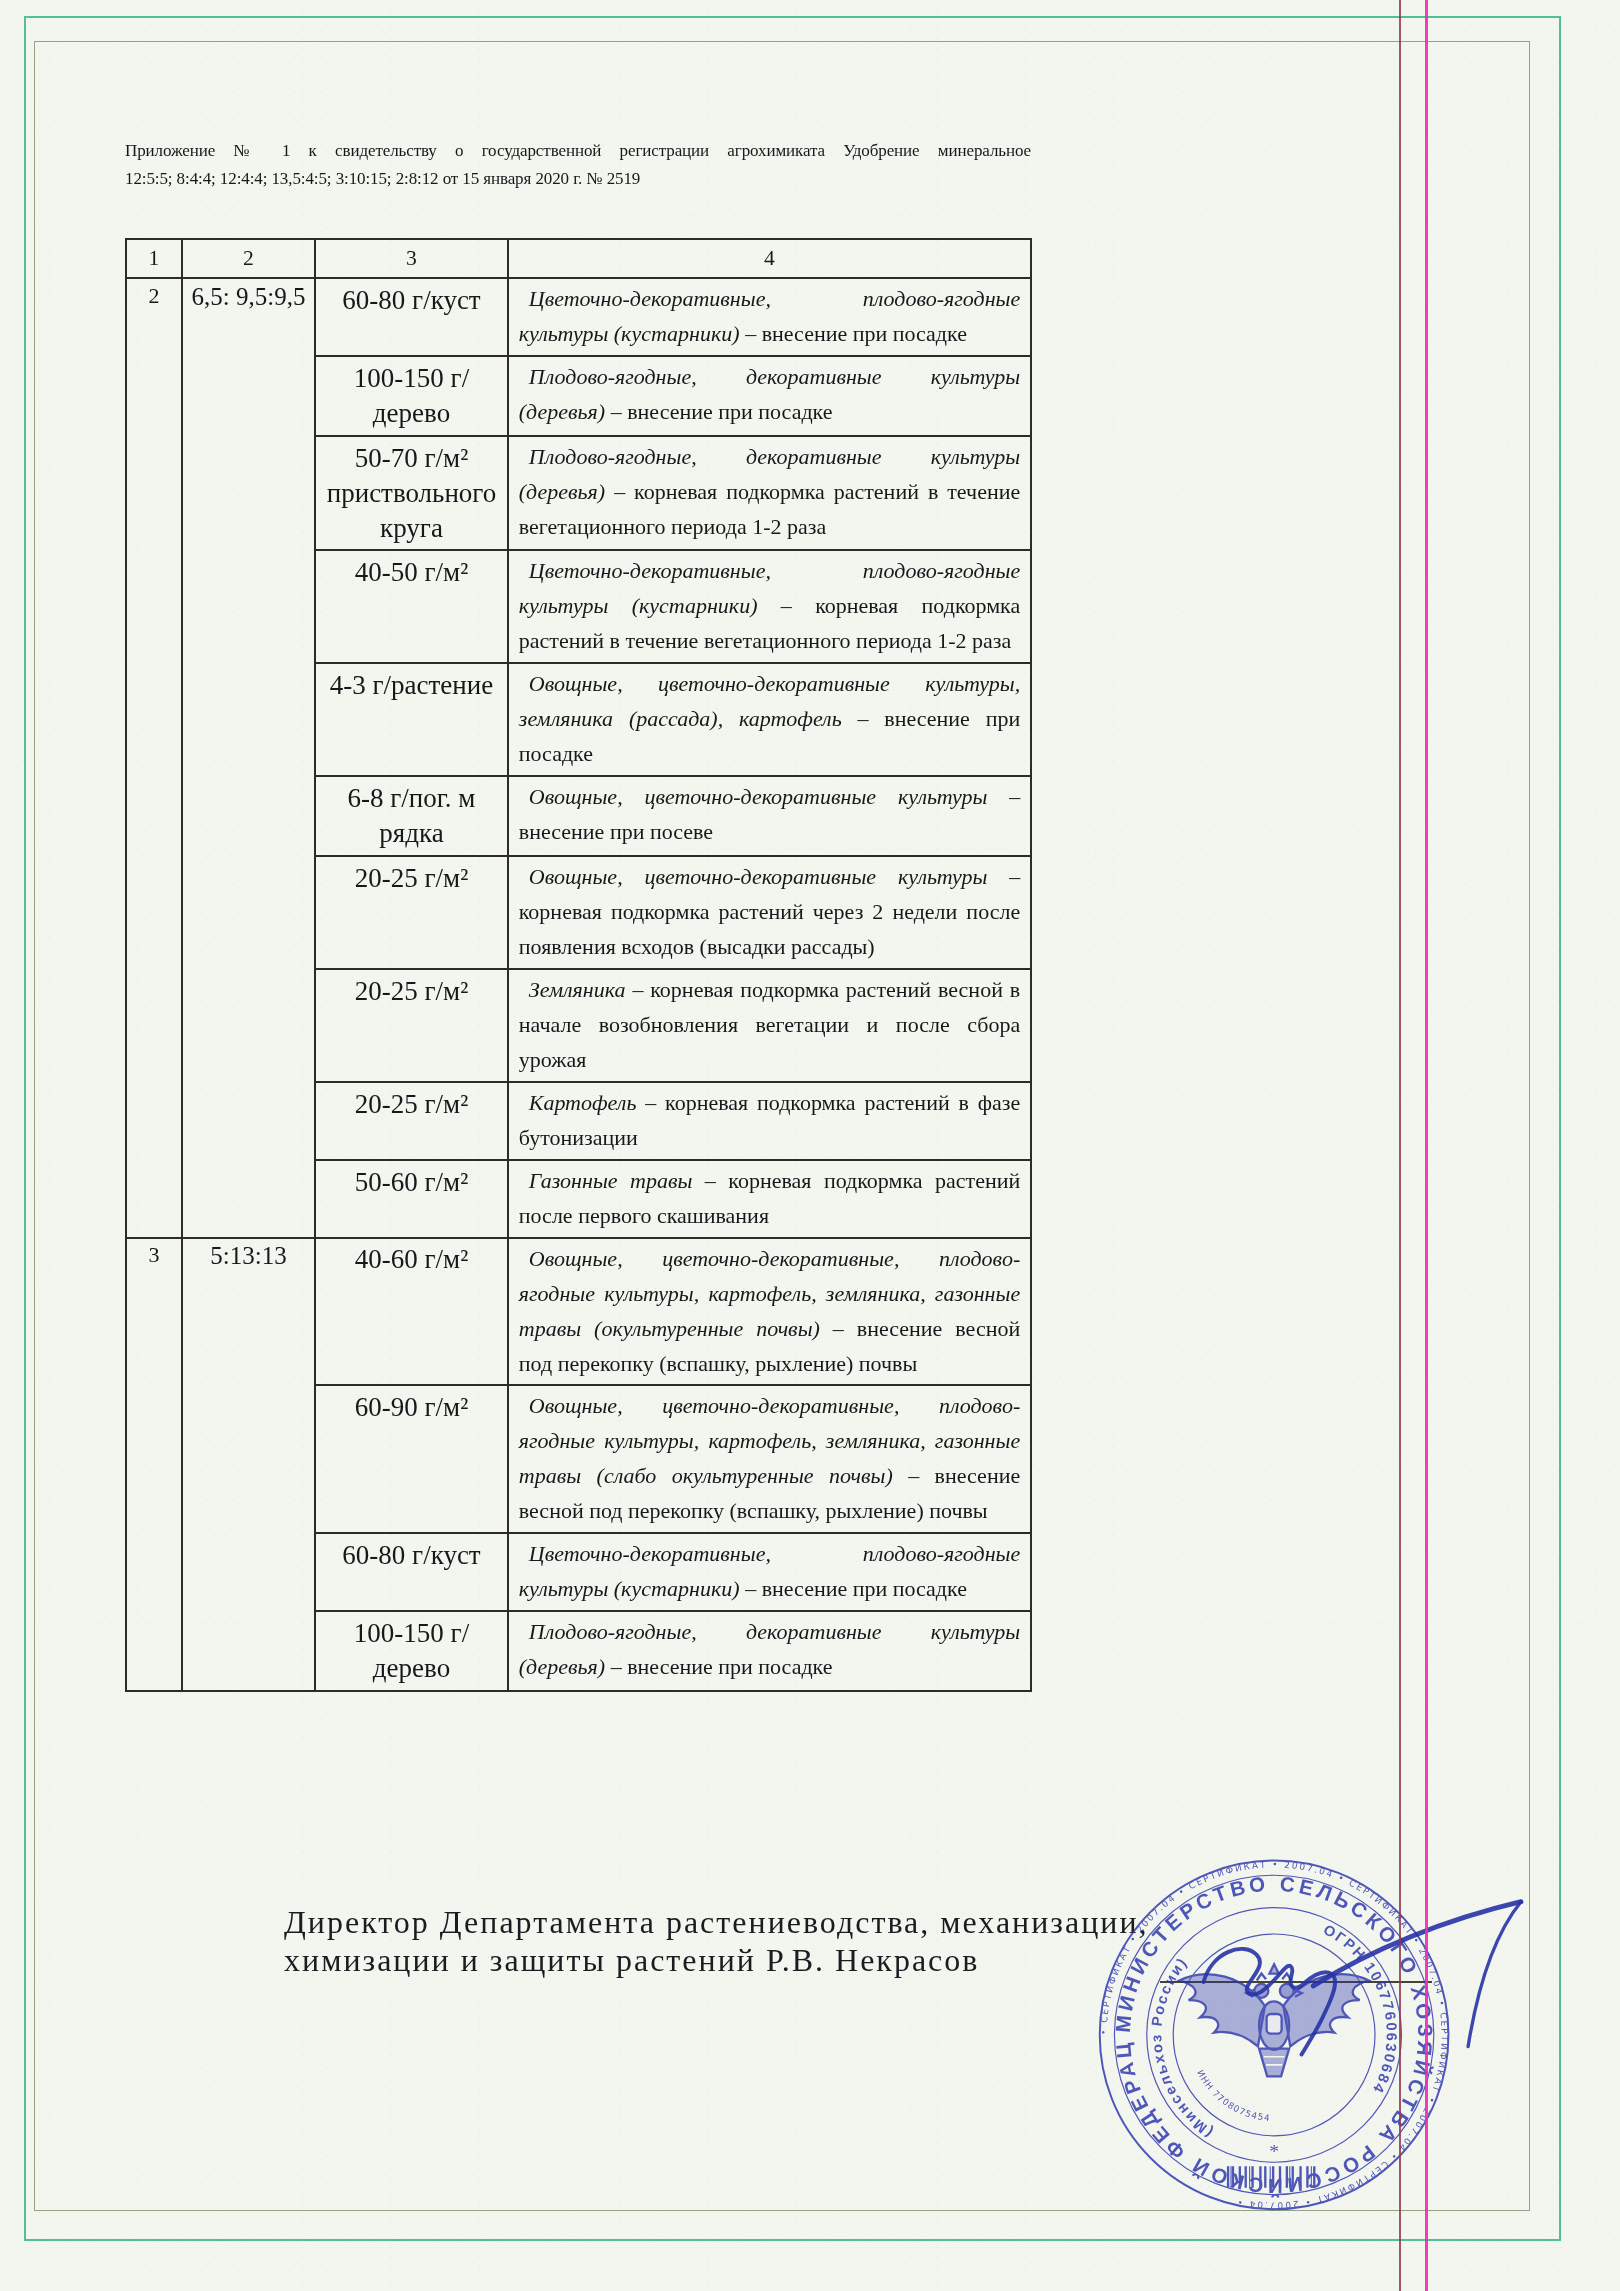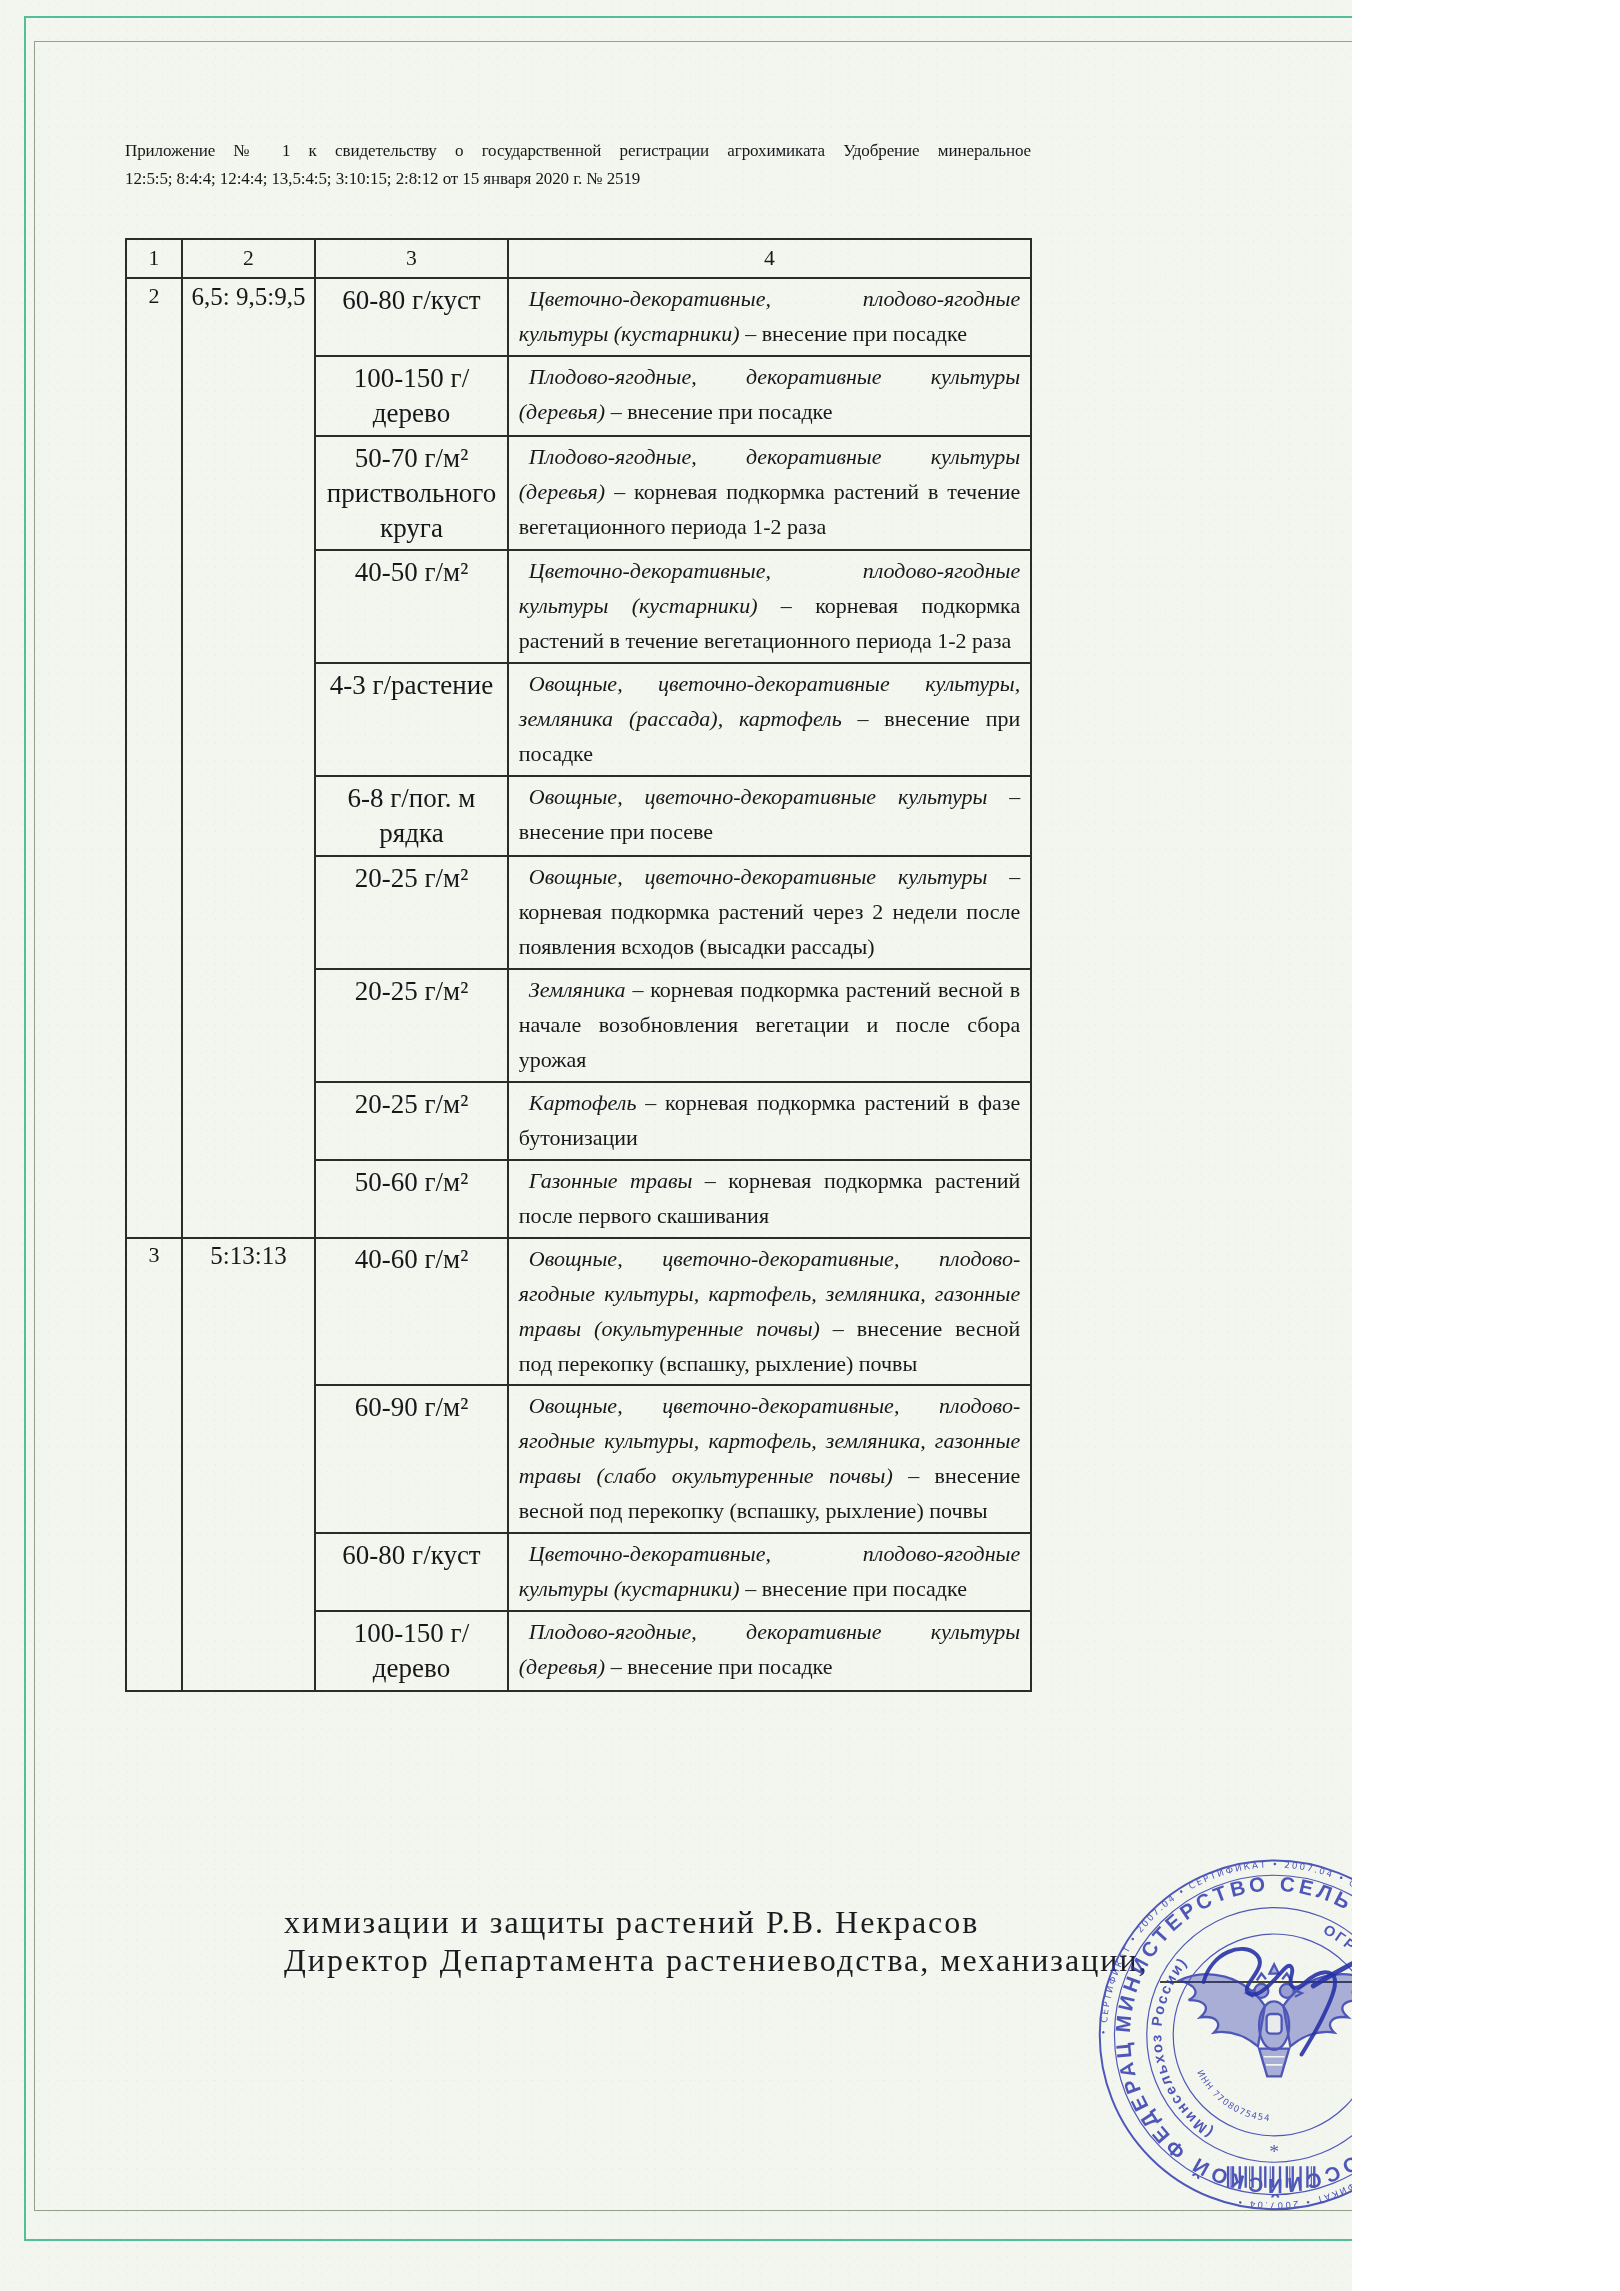--- a/index.html
+++ b/index.html
@@ -1,17 +1,17 @@
 <!DOCTYPE html>
 <html lang="ru"><head>
 <meta charset="utf-8">
 <style>
   html,body{margin:0;padding:0;background:#ffffff;}
   .page{
-    position:relative;width:1352px;height:2292px;overflow:hidden;
+    position:relative;width:1620px;height:2292px;overflow:hidden;
     background-color:#f3f5ef;
     background-image:radial-gradient(#e2e7dc 0.8px, transparent 0.9px),
                      radial-gradient(#eceee6 0.8px, transparent 0.9px);
     background-size:8.8px 8.8px,12.7px 12.7px;
     background-position:0 0,3.9px 5.9px;
     font-family:"Liberation Serif","DejaVu Serif",serif;
     color:#1c1c1c;
   }
   .outer-border{
     position:absolute;left:23.5px;top:15.7px;width:1533px;height:2221px;
@@ -159,22 +159,22 @@
       </tr>
       <tr>
         <td class="c-dose">100-150 г/дерево</td>
         <td class="c-desc"><i>Плодово-ягодные, декоративные культуры (деревья)</i> <span>– внесение при посадке</span></td>
       </tr>
     </tbody>
       </table>
   </div>
 
   <div class="sig">
+    <div>Директор Департамента растениеводства, механизации,</div>
     <div>химизации и защиты растений Р.В. Некрасов</div>
-    <div>Директор Департамента растениеводства, механизации,</div>
   </div>
   <div class="sig-underline"></div>
 
   <svg class="stamp-svg" width="451" height="431" viewBox="0 0 460 440">
     <defs>
       <path id="ring-main-path" d="M 53,200 A 147,147 0 0,1 347,200 A 147,147 0 0,1 53,200"></path>
       <path id="ring-micro-path" d="M 29,200 A 171,171 0 0,1 371,200 A 171,171 0 0,1 29,200"></path>
       <path id="org-path" d="M 200,315 A 115,115 0 0,1 85,200 A 115,115 0 0,1 200,85"></path>
       <path id="ogrn-path" d="M 200,85 A 115,115 0 0,1 315,200 A 115,115 0 0,1 200,315"></path>
       <path id="inn-path" d="M 118,230 A 88,88 0 0,0 200,288"></path>

